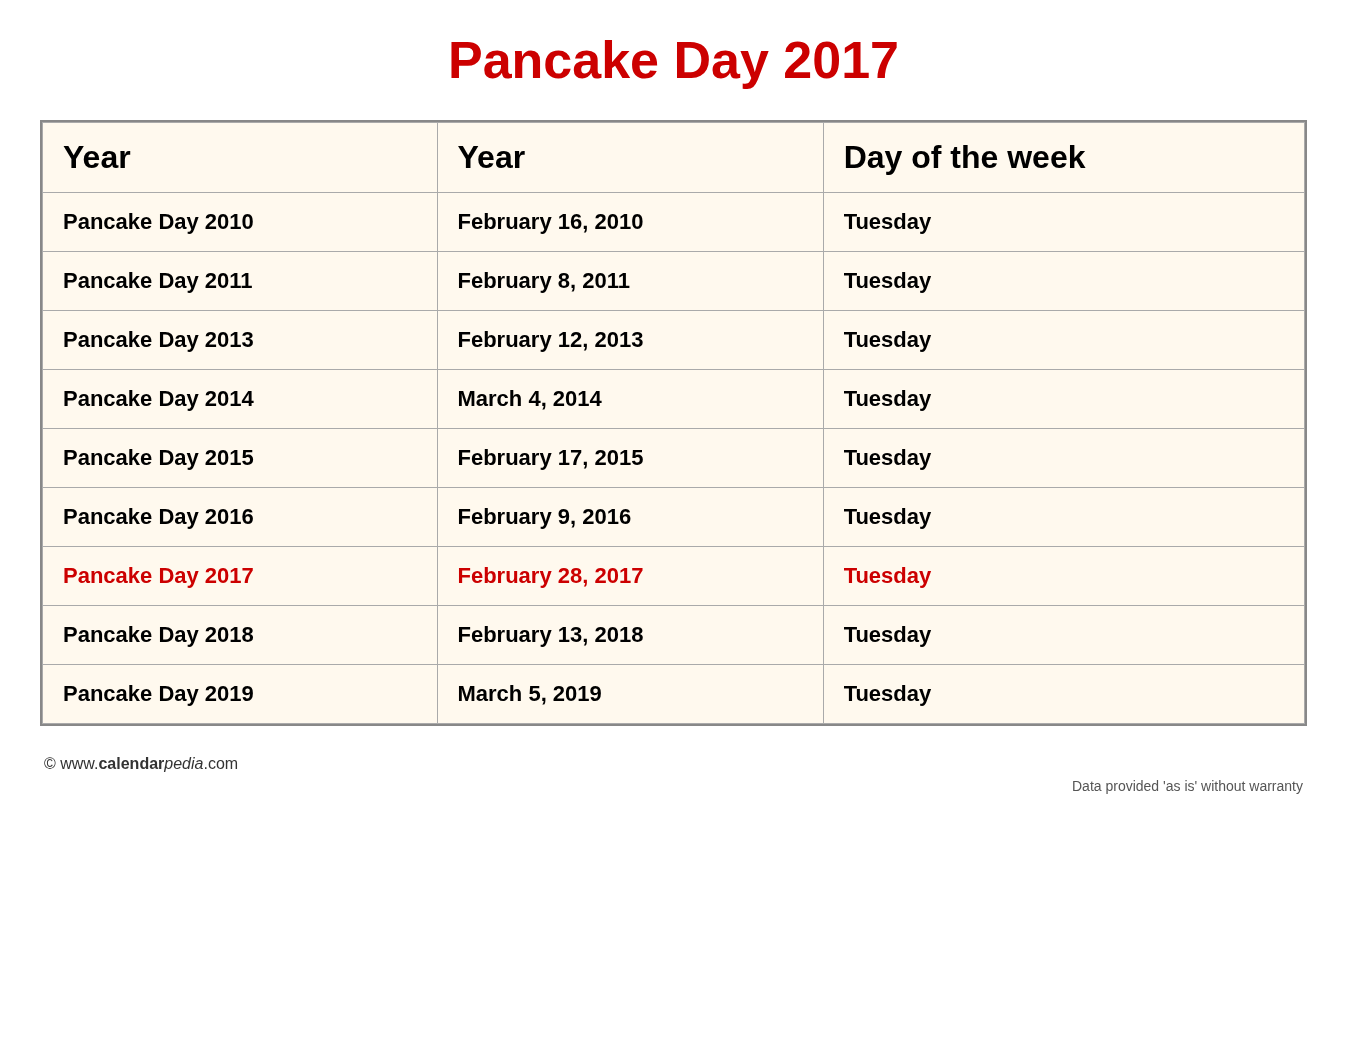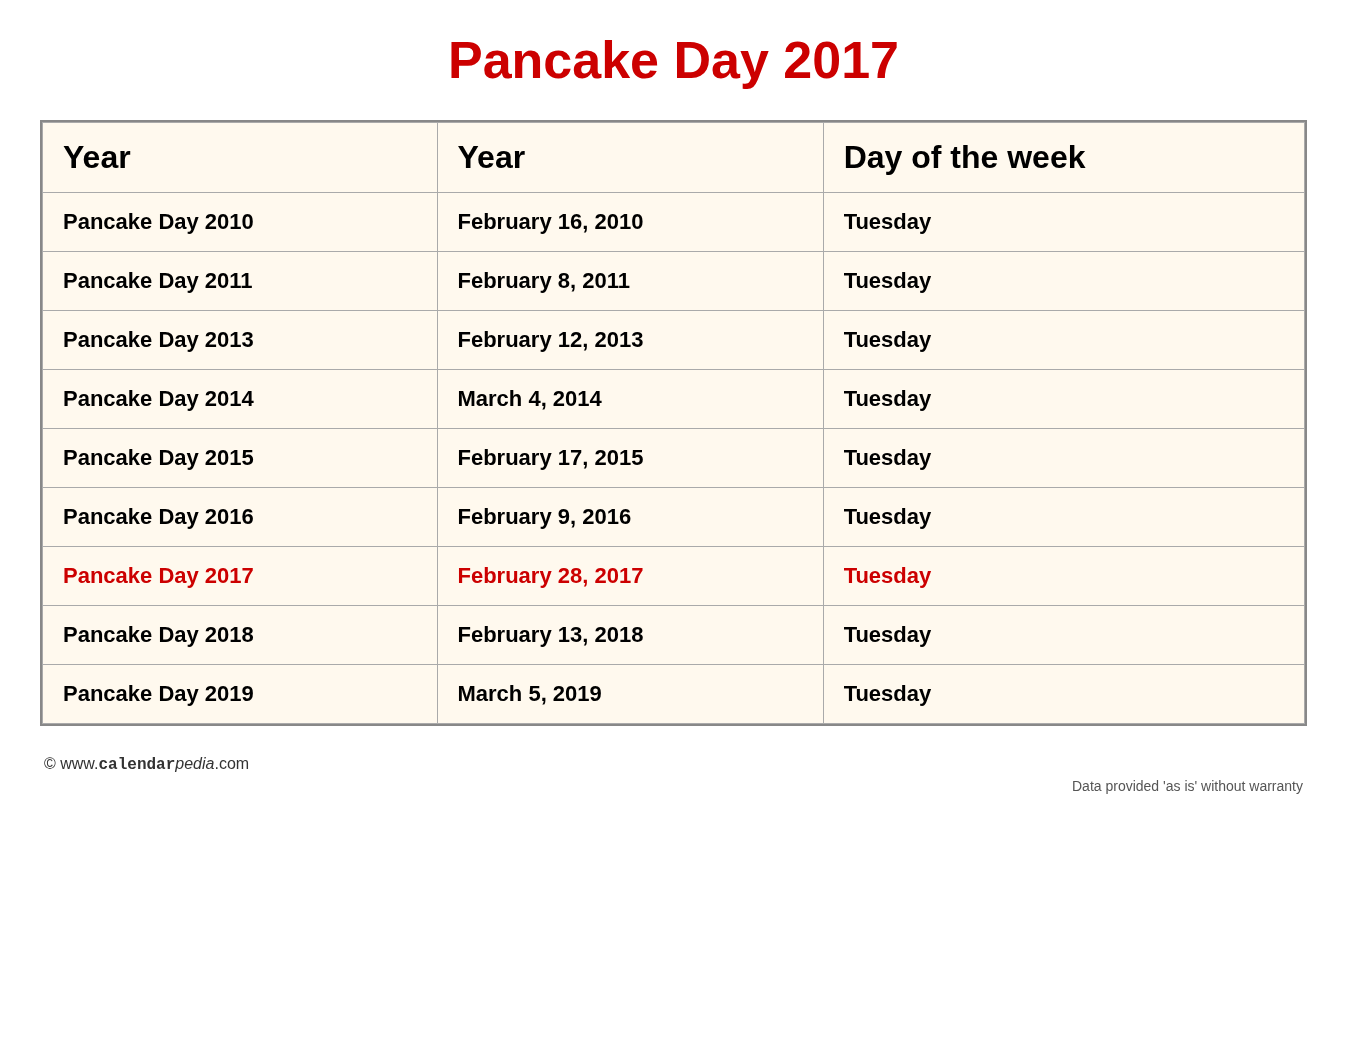--- a/index.html
+++ b/index.html
@@ -90,21 +90,20 @@
       padding: 0 4px;
     }
 
     .footer-left {
       font-size: 16px;
       color: #333;
     }
 
     .footer-left span.bold {
       font-weight: bold;
-      font-family: Liberation Mono, monospace;
     }
 
     .footer-right {
       font-size: 14px;
       color: #555;
       margin-top: 44px;
     }
   </style>
 </head>
 <body>

